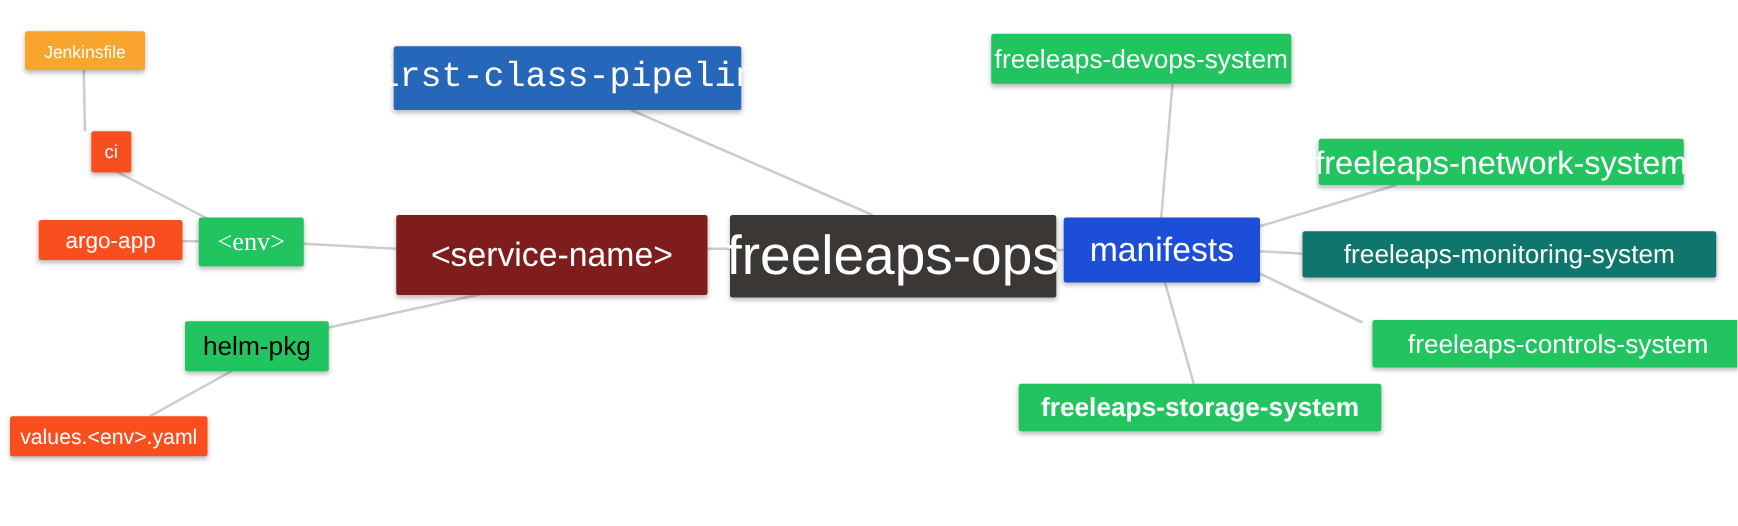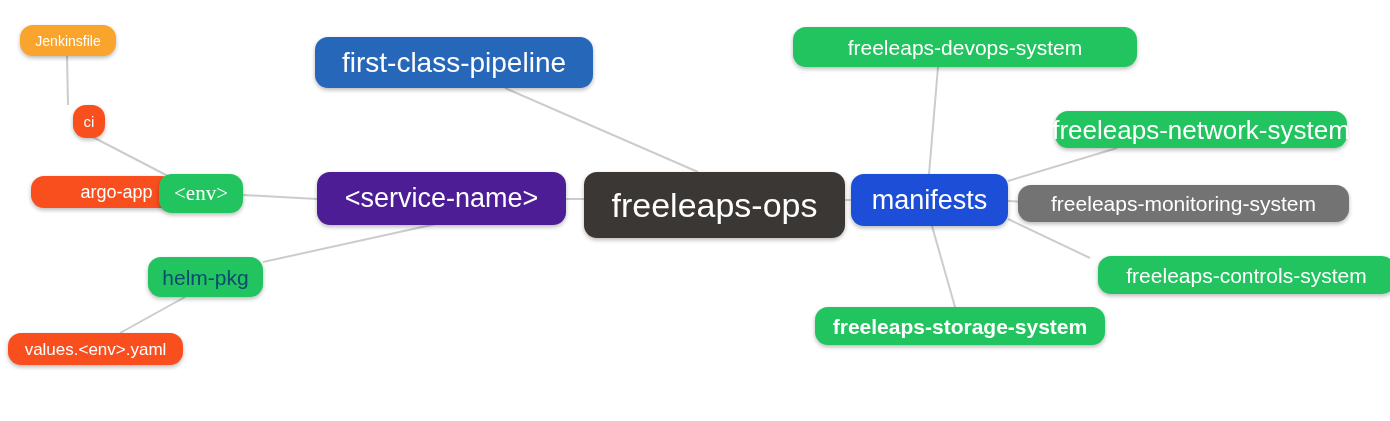--- a/index.html
+++ b/index.html
@@ -19,21 +19,21 @@
     position: absolute;
     left: 0; top: 0;
     width: 1390px; height: 421px;
   }
   .node {
     position: absolute;
     display: flex;
     align-items: center;
     justify-content: center;
     color: #ffffff;
-    border-radius: 13px;
+    border-radius: 2px;
     box-shadow: 0 2px 4px rgba(0,0,0,0.28);
     white-space: nowrap;
     cursor: pointer;
     user-select: none;
     line-height: 1;
   }
 </style>
 </head>
 <body>
 
@@ -50,26 +50,26 @@
       <line x1="845" y1="200" x2="851" y2="200" stroke="#cccccc" stroke-width="2"></line>
       <line x1="929" y1="174" x2="938" y2="67" stroke="#cccccc" stroke-width="2"></line>
       <line x1="1008" y1="181" x2="1117" y2="148" stroke="#cccccc" stroke-width="2"></line>
       <line x1="1008" y1="201" x2="1042" y2="203" stroke="#cccccc" stroke-width="2"></line>
       <line x1="1008" y1="219" x2="1090" y2="258" stroke="#cccccc" stroke-width="2"></line>
       <line x1="932" y1="226" x2="955" y2="307" stroke="#cccccc" stroke-width="2"></line>
     </svg>
 
 <div class="node" style="left: 20px; top: 25px; width: 96px; height: 31px; font-size: 14px; background: rgb(249, 164, 44); color: rgb(255, 255, 255);">Jenkinsfile</div>
     <div class="node" style="left: 53px; top: 105px; width: 32px; height: 33px; font-size: 15px; background: rgb(249, 78, 29); color: rgb(255, 255, 255); margin-left: 20px;">ci</div>
-    <div class="node" style="left: 31px; top: 176px; width: 115px; height: 32px; font-size: 18px; background: rgb(249, 78, 29); color: rgb(255, 255, 255); padding-left: 28px;">argo-app</div>
+    <div class="node" style="left: 31px; top: 176px; width: 115px; height: 32px; font-size: 18px; background: rgb(249, 78, 29); color: rgb(255, 255, 255);">argo-app</div>
     <div class="node" style="left: 159px; top: 174px; width: 84px; height: 39px; font-size: 21px; background: rgb(33, 196, 95); color: rgb(255, 255, 255); font-family: Liberation Serif, serif;">&lt;env&gt;</div>
-    <div class="node" style="left: 315px; top: 37px; width: 278px; height: 51px; font-size: 28px; background: rgb(38, 103, 186); color: rgb(255, 255, 255);">first-class-pipeline</div>
-    <div class="node" style="left: 317px; top: 172px; width: 249px; height: 53px; font-size: 27px; background: #4c1d95; color: rgb(255, 255, 255);">&lt;service-name&gt;</div>
-    <div class="node" style="left: 148px; top: 257px; width: 115px; height: 40px; font-size: 21px; background: rgb(33, 196, 95); color: #0c4a6e;">helm-pkg</div>
-    <div class="node" style="left: 8px; top: 333px; width: 175px; height: 32px; font-size: 17px; background: rgb(249, 78, 29); color: rgb(255, 255, 255);">values.&lt;env&gt;.yaml</div>
-    <div class="node" style="left: 584px; top: 172px; width: 261px; height: 66px; font-size: 34px; background: rgb(59, 55, 52); color: rgb(255, 255, 255);">freeleaps-ops</div>
+    <div class="node" style="left: 315px; top: 37px; width: 278px; height: 51px; font-size: 28px; background: rgb(38, 103, 186); color: rgb(255, 255, 255); font-family: Liberation Mono, monospace;">first-class-pipeline</div>
+    <div class="node" style="left: 317px; top: 172px; width: 249px; height: 64px; font-size: 27px; background: #7f1d1d; color: rgb(255, 255, 255);">&lt;service-name&gt;</div>
+    <div class="node" style="left: 148px; top: 257px; width: 115px; height: 40px; font-size: 21px; background: rgb(33, 196, 95); color: #000000;">helm-pkg</div>
+    <div class="node" style="left: 8px; top: 333px; width: 158px; height: 32px; font-size: 17px; background: rgb(249, 78, 29); color: rgb(255, 255, 255);">values.&lt;env&gt;.yaml</div>
+    <div class="node" style="left: 584px; top: 172px; width: 261px; height: 66px; font-size: 44px; background: rgb(59, 55, 52); color: rgb(255, 255, 255);">freeleaps-ops</div>
     <div class="node" style="left: 851px; top: 174px; width: 157px; height: 52px; font-size: 27px; background: #1d4ed8; color: rgb(255, 255, 255);">manifests</div>
-    <div class="node" style="left: 793px; top: 27px; width: 344px; height: 40px; font-size: 21px; background: rgb(33, 196, 95); color: rgb(255, 255, 255);">freeleaps-devops-system</div>
+    <div class="node" style="left: 793px; top: 27px; width: 240px; height: 40px; font-size: 21px; background: rgb(33, 196, 95); color: rgb(255, 255, 255);">freeleaps-devops-system</div>
     <div class="node" style="left: 1055px; top: 111px; width: 292px; height: 37px; font-size: 26px; background: rgb(33, 196, 95); color: rgb(255, 255, 255);">freeleaps-network-system</div>
-    <div class="node" style="left: 1018px; top: 185px; width: 331px; height: 37px; font-size: 21px; background: #737373; color: rgb(255, 255, 255);">freeleaps-monitoring-system</div>
+    <div class="node" style="left: 1042px; top: 185px; width: 331px; height: 37px; font-size: 21px; background: #0f766e; color: rgb(255, 255, 255);">freeleaps-monitoring-system</div>
     <div class="node" style="left: 1058px; top: 256px; width: 297px; height: 38px; font-size: 21px; background: rgb(33, 196, 95); color: rgb(255, 255, 255); margin-left: 40px;">freeleaps-controls-system</div>
     <div class="node" style="left: 815px; top: 307px; width: 290px; height: 38px; font-size: 21px; background: rgb(33, 196, 95); color: rgb(255, 255, 255); font-weight: bold;">freeleaps-storage-system</div>
   </div>
 
 </body></html>

